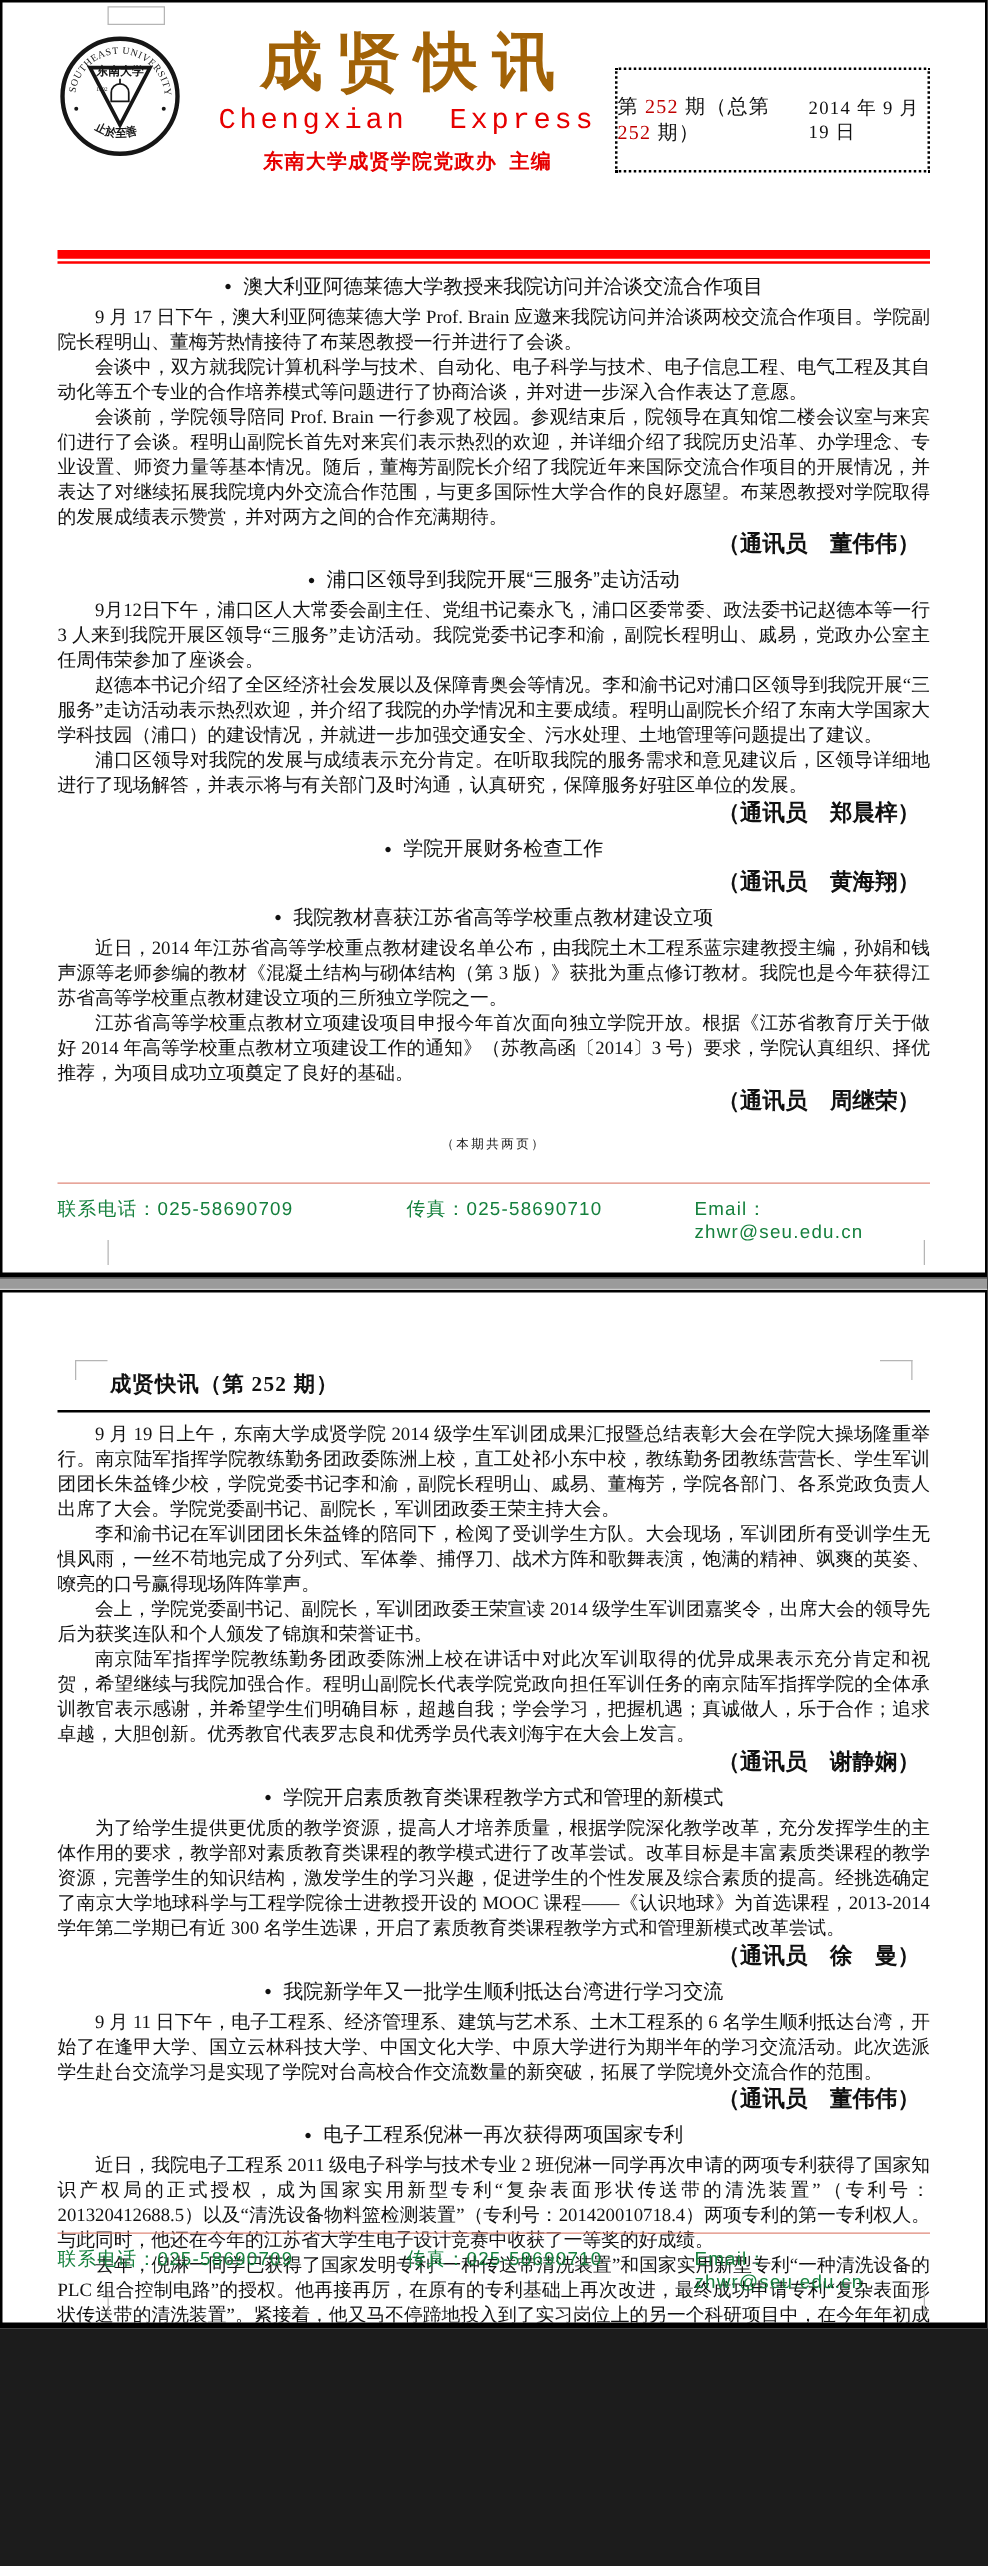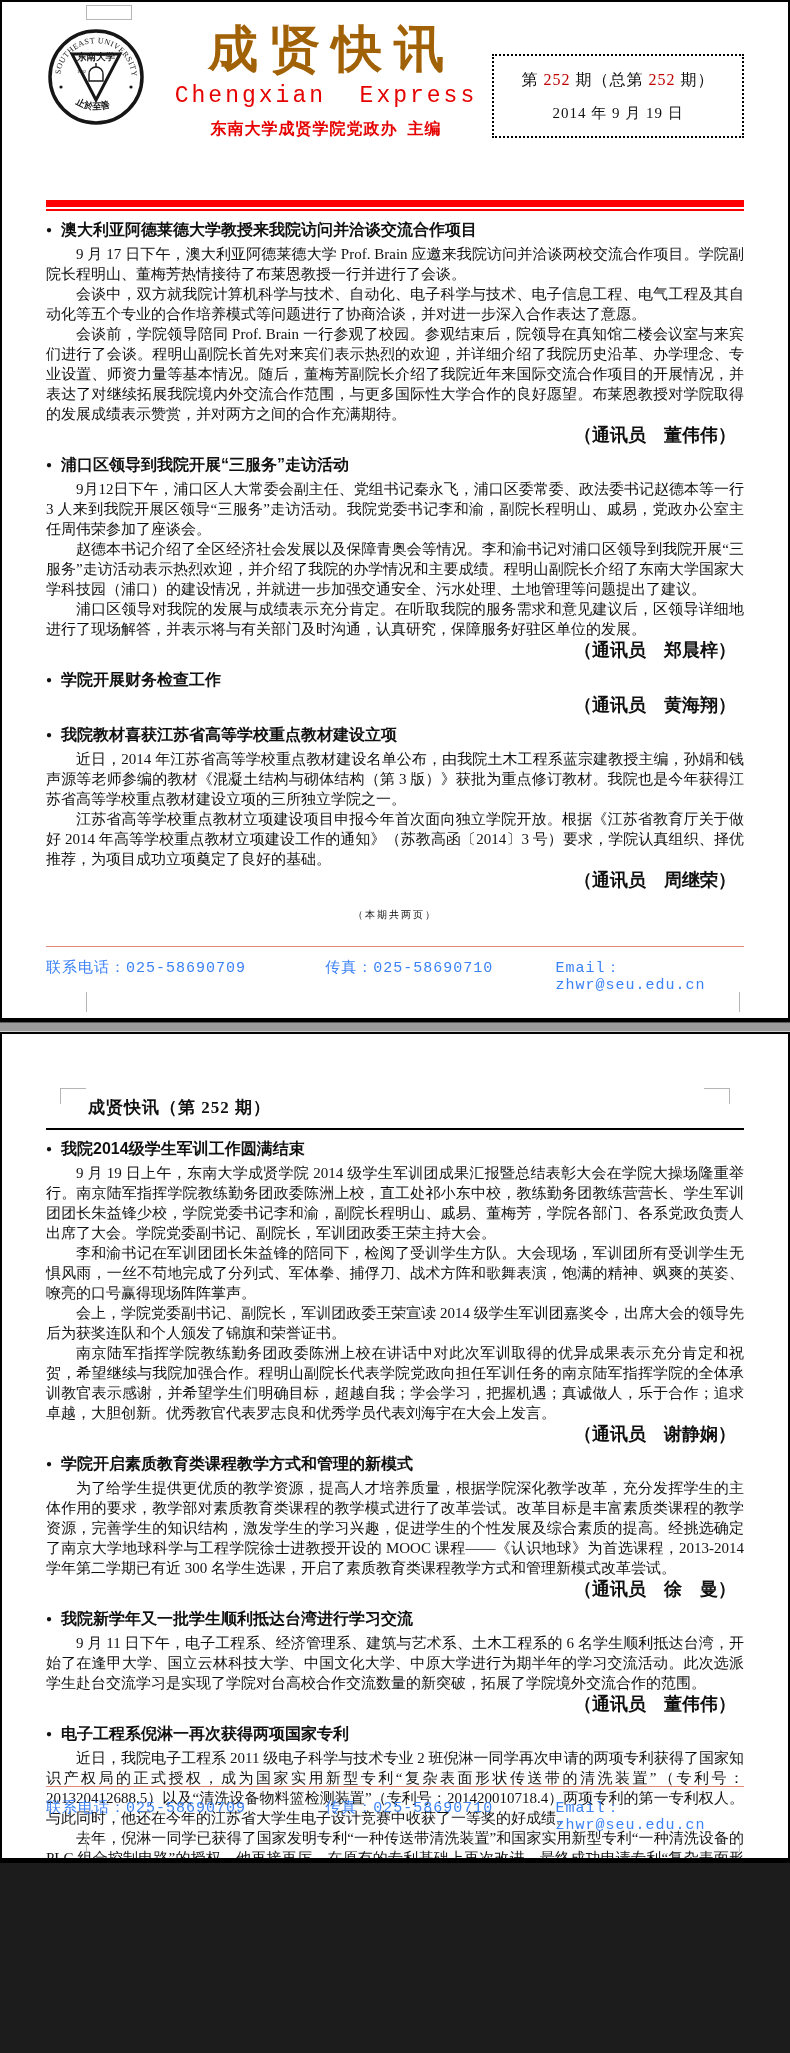--- a/index.html
+++ b/index.html
@@ -20,45 +20,45 @@
   .lmark.tr{border-right:1px solid #b5b5b5;border-top:1px solid #b5b5b5;}
 
   
   .masthead{position:relative;height:172px;margin:16px 44px 0 44px;}
   .logo{position:absolute;left:0;top:2px;width:100px;height:120px;}
   .mast-center{position:absolute;left:110px;top:0;width:340px;text-align:center;}
   .mast-title{color:#a16207;font-size:50px;font-weight:bold;letter-spacing:12px;line-height:62px;white-space:nowrap;text-indent:12px;}
   .mast-en{color:#e60000;font-size:23px;letter-spacing:3px;line-height:28px;margin-top:2px;font-family:"Liberation Mono",monospace;white-space:pre;}
   .mast-pub{color:#e60000;font-size:16px;font-weight:bold;margin-top:9px;letter-spacing:1px;white-space:pre;}
   .issue-box{position:absolute;right:0;top:36px;width:252px;height:84px;border:2px dotted #000;
-             display:flex;flex-direction:column;justify-content:center;align-items:center;gap:13px;}
+             display:flex;justify-content:center;align-items:center;gap:13px;}
   .issue-line{font-size:16px;letter-spacing:1px;}
   .issue-num{color:#c00000;}
   .issue-date{font-size:15px;letter-spacing:1px;}
 
   .red-rule{margin:10px 44px 0 44px;}
   .red-rule .thick{height:7px;background:#ff0000;}
   .red-rule .thin{height:2px;background:#ff0000;margin-top:2px;}
 
   
   .articles{margin:8px 44px 0 44px;}
-  .article-title{font-family:"Liberation Sans",sans-serif;font-weight:bold;font-size:16px;line-height:22px;margin:7px 0 3px 0;}
+  .article-title{font-family:"Liberation Sans",sans-serif;font-weight:normal;font-size:16px;line-height:22px;margin:7px 0 3px 0;text-align:center;}
   .bullet{font-size:10px;vertical-align:2px;margin-right:9px;}
   .para{font-size:15px;line-height:20px;text-align:justify;text-indent:2em;}
   .byline{font-size:18px;font-weight:bold;text-align:right;line-height:23px;padding-right:8px;}
   .end-note{text-align:center;font-size:10px;margin-top:16px;letter-spacing:2px;}
 
   
   .p2-head{margin:62px 44px 0 44px;padding-left:42px;font-size:17px;font-weight:bold;letter-spacing:1px;}
   .p2-rule{margin:9px 44px 0 44px;height:2px;background:#000;}
 
   
   .page-footer{position:absolute;left:44px;right:44px;bottom:24px;}
   .footer-line{border-top:1px solid #e0887a;margin-bottom:11px;}
-  .footer-row{display:flex;color:#3b82f6;font-size:15px;font-family:Liberation Mono, monospace;letter-spacing:1px;}
+  .footer-row{display:flex;color:#15803d;font-size:15px;font-family:Liberation Sans, sans-serif;letter-spacing:1px;}
   .footer-row .f1{width:40%;}
   .footer-row .f2{width:33%;}
   .footer-row .f3{flex:1;}
 </style>
 </head>
 <body>
 
 <div class="canvas">
 
   <div class="page" id="page1">
@@ -148,21 +148,20 @@
 
   <div class="page" id="page2">
     <div class="lmark tl" style="left:58px;top:54px;"></div>
     <div class="lmark tr" style="right:58px;top:54px;"></div>
 
     <div class="p2-head">成贤快讯（第 252 期）</div>
     <div class="p2-rule"></div>
 
     <div class="articles" id="page2-articles">
         <div class="article">
-          <div class="article-title"><span class="bullet">●</span><span>我院2014级学生军训工作圆满结束</span></div>
           <p class="para">9 月 19 日上午，东南大学成贤学院 2014 级学生军训团成果汇报暨总结表彰大会在学院大操场隆重举行。南京陆军指挥学院教练勤务团政委陈洲上校，直工处祁小东中校，教练勤务团教练营营长、学生军训团团长朱益锋少校，学院党委书记李和渝，副院长程明山、戚易、董梅芳，学院各部门、各系党政负责人出席了大会。学院党委副书记、副院长，军训团政委王荣主持大会。</p>
           <p class="para">李和渝书记在军训团团长朱益锋的陪同下，检阅了受训学生方队。大会现场，军训团所有受训学生无惧风雨，一丝不苟地完成了分列式、军体拳、捕俘刀、战术方阵和歌舞表演，饱满的精神、飒爽的英姿、嘹亮的口号赢得现场阵阵掌声。</p>
           <p class="para">会上，学院党委副书记、副院长，军训团政委王荣宣读 2014 级学生军训团嘉奖令，出席大会的领导先后为获奖连队和个人颁发了锦旗和荣誉证书。</p>
           <p class="para">南京陆军指挥学院教练勤务团政委陈洲上校在讲话中对此次军训取得的优异成果表示充分肯定和祝贺，希望继续与我院加强合作。程明山副院长代表学院党政向担任军训任务的南京陆军指挥学院的全体承训教官表示感谢，并希望学生们明确目标，超越自我；学会学习，把握机遇；真诚做人，乐于合作；追求卓越，大胆创新。优秀教官代表罗志良和优秀学员代表刘海宇在大会上发言。</p>
           <div class="byline">（通讯员　谢静娴）</div>
         </div>
         <div class="article">
           <div class="article-title"><span class="bullet">●</span><span>学院开启素质教育类课程教学方式和管理的新模式</span></div>
           <p class="para">为了给学生提供更优质的教学资源，提高人才培养质量，根据学院深化教学改革，充分发挥学生的主体作用的要求，教学部对素质教育类课程的教学模式进行了改革尝试。改革目标是丰富素质类课程的教学资源，完善学生的知识结构，激发学生的学习兴趣，促进学生的个性发展及综合素质的提高。经挑选确定了南京大学地球科学与工程学院徐士进教授开设的 MOOC 课程——《认识地球》为首选课程，2013-2014 学年第二学期已有近 300 名学生选课，开启了素质教育类课程教学方式和管理新模式改革尝试。</p>
           <div class="byline">（通讯员　徐　曼）</div>

